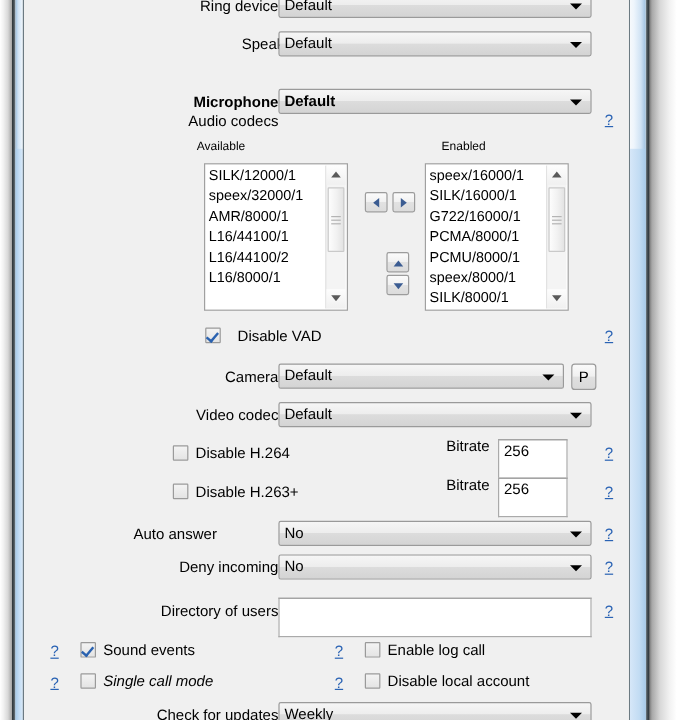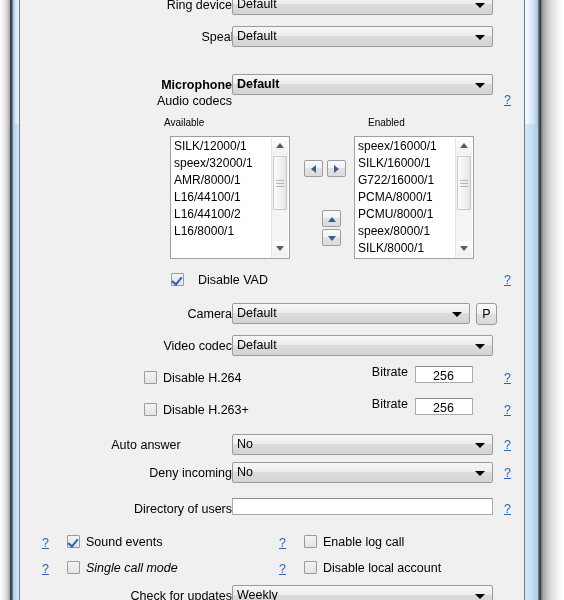--- a/index.html
+++ b/index.html
@@ -132,27 +132,27 @@
     width: 0; height: 0;
     border-left: 5px solid transparent;
     border-right: 5px solid transparent;
     border-top: 5px solid #000;
   }
 
   
   .textfield {
     position: absolute;
     box-sizing: border-box;
-    height: 17px;
+    height: 33px;
     border: 1px solid #aaaaaa;
     border-top-color: #8e8e8e;
     background: #ffffff;
     font-size: 12.5px;
     line-height: 19px;
-    padding-left: 17px;
+    padding-left: 4px;
     color: #000;
     overflow: hidden;
     white-space: nowrap;
   }
 
   
   .listbox {
     position: absolute;
     box-sizing: border-box;
     border: 1px solid #a0a0a0;

